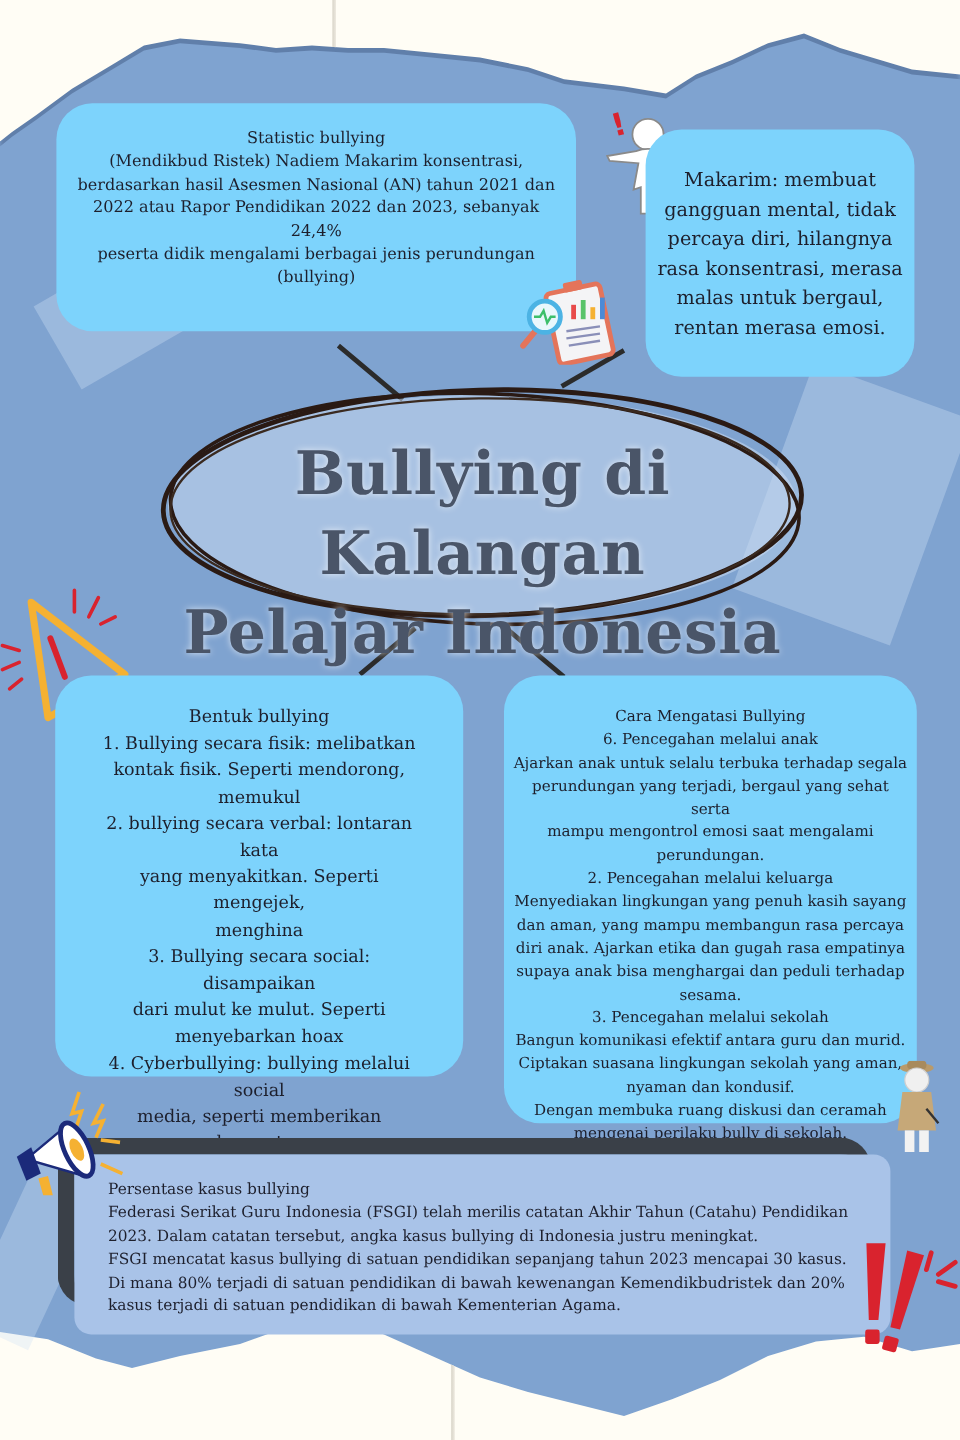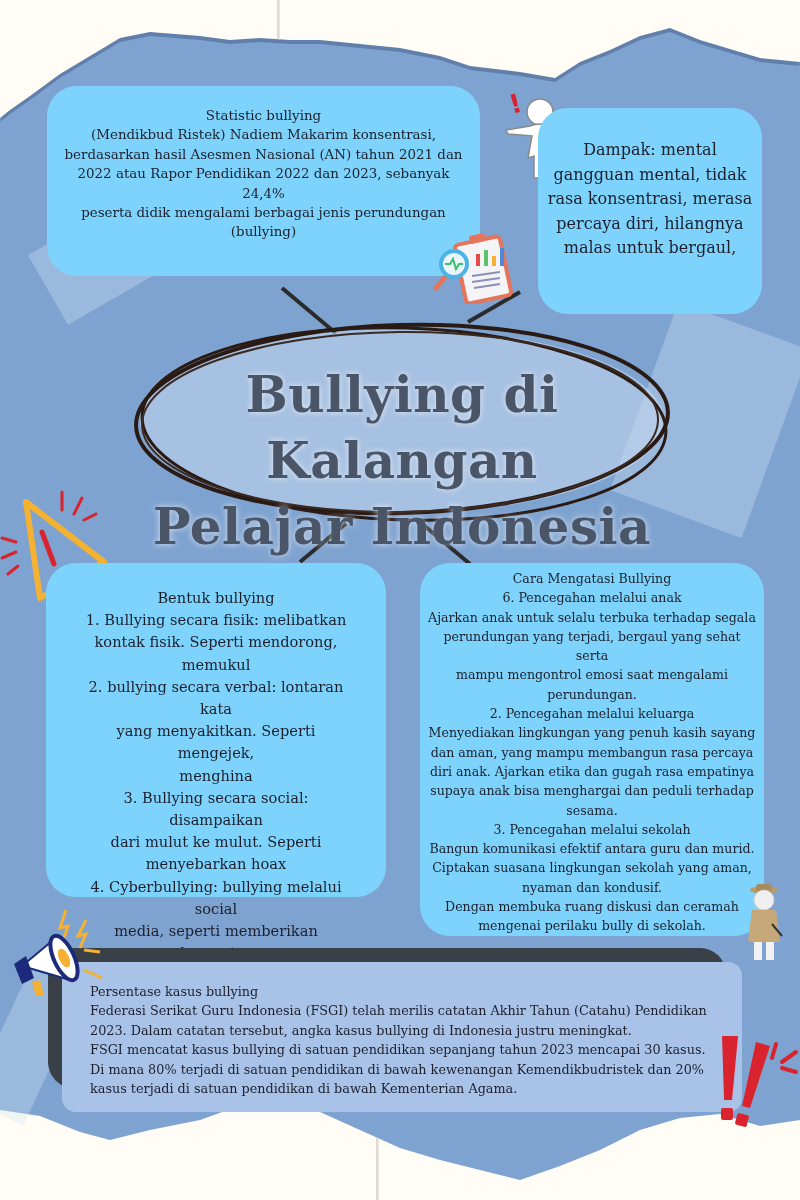--- a/index.html
+++ b/index.html
@@ -15,21 +15,21 @@
   .paper-bottom { bottom: 0; height: 110px;
     clip-path: polygon(0 20px, 40px 26px, 80px 42px, 110px 50px, 150px 40px, 200px 30px, 250px 12px, 280px 4px, 320px 22px, 360px 40px, 400px 58px, 440px 70px, 480px 80px, 520px 90px, 560px 76px, 600px 60px, 640px 40px, 680px 28px, 720px 24px, 760px 36px, 800px 30px, 800px 110px, 0 110px); }
   .paper-fold-bottom { position:absolute; left: 376px; bottom:0; width: 3px; height: 70px; background: linear-gradient(90deg,#d8d4c8,#eeeae0); }
 
   .bg-shape { position:absolute; background: rgba(210,225,245,0.35); }
 
   .card { position: absolute; background: #7dd3fc; border-radius: 30px; text-align: center; font-size: 13.4px; line-height: 19.4px; }
   .card-stat { left: 47px; top: 86px; width: 433px; height: 190px; padding: 20px 14px; }
   .card-dampak { left: 538px; top: 108px; width: 224px; height: 206px; padding: 30px 8px; font-size: 16px; line-height: 24.5px; }
   .card-bentuk { left: 46px; top: 563px; width: 340px; height: 334px; padding: 24px 34px; text-align: center; font-size: 14.6px; line-height: 22.2px; }
-  .card-cara { left: 420px; top: 563px; width: 344px; height: 373px; padding: 6px 8px; font-size: 12.6px; line-height: 19.3px; }
+  .card-cara { left: 420px; top: 563px; width: 344px; height: 373px; padding: 24px 8px; font-size: 12.6px; line-height: 19.3px; }
   .card-persen { left: 62px; top: 962px; width: 680px; height: 150px; padding: 20px 18px 10px 28px; text-align: left; font-size: 12.8px; line-height: 19.4px; background: #a9c3e8; border-radius: 14px; }
   .card-persen-frame { position:absolute; left: 48px; top: 948px; width: 678px; height: 140px; border-radius: 26px; border-left: 14px solid #3a4048; border-top: 14px solid #3a4048; }
 
   .line { display:block; }
 
   .connector { position:absolute; height: 4px; background: #2b2b2b; transform-origin: 0 50%; }
 
   .title-wrap { position:absolute; left: 126px; top: 316px; width: 552px; height: 210px; }
   .title-ellipse { position:absolute; left: 0; top: 0; width: 100%; height: 100%; }
   .title-text { position:absolute; left: 0; top: 46px; width: 100%; text-align:center; font-family: "DejaVu Serif", serif; font-weight: bold; font-size: 50px; line-height: 66px; color: #4a5568; letter-spacing: 0.5px; text-shadow: 0 0 6px rgba(255,255,255,0.7); }
@@ -80,25 +80,26 @@
   <polyline points="13,32 18,32 21,27 24,37 27,32 31,32" fill="none" stroke="#3cbf6b" stroke-width="2"></polyline>
 </svg>
 
 <svg class="icon" style="left:494px;top:86px;" width="80" height="96" viewBox="0 0 80 96">
   <text x="18" y="28" font-size="26" font-weight="bold" fill="#d9232e" font-family="DejaVu Sans, sans-serif" transform="rotate(-15 18 28)">!</text>
   <circle cx="46" cy="26" r="13" fill="#ffffff" stroke="#8a8a8a" stroke-width="1.5"></circle>
   <path d="M36 40 Q46 36 56 40 L70 58 L66 60 L54 48 L52 70 L48 92 L40 92 L40 70 L34 72 L38 50 L14 48 L12 44 Z" fill="#ffffff" stroke="#8a8a8a" stroke-width="1.5"></path>
 </svg>
 
 <div class="card card-dampak">
-  <span class="line">Dampak: mental</span>
+  <span class="line">Makarim: membuat</span>
   <span class="line">gangguan mental, tidak</span>
+  <span class="line">percaya diri, hilangnya</span>
   <span class="line">rasa konsentrasi, merasa</span>
-  <span class="line">percaya diri, hilangnya</span>
   <span class="line">malas untuk bergaul,</span>
+  <span class="line">rentan merasa emosi.</span>
 </div>
 
 <div class="title-wrap">
   <svg class="title-ellipse" viewBox="0 0 552 210" preserveAspectRatio="none">
     <ellipse cx="276" cy="105" rx="262" ry="92" fill="rgba(200,218,240,0.55)" stroke="none"></ellipse>
     <ellipse cx="276" cy="103" rx="266" ry="94" fill="none" stroke="#2a1a14" stroke-width="4" transform="rotate(-1.5 276 103)"></ellipse>
     <ellipse cx="278" cy="108" rx="262" ry="96" fill="none" stroke="#2a1a14" stroke-width="3" transform="rotate(1.8 278 108)"></ellipse>
     <ellipse cx="274" cy="106" rx="258" ry="90" fill="none" stroke="#3a2a20" stroke-width="2" transform="rotate(-0.6 274 106)"></ellipse>
   </svg>
   <div class="title-text">

